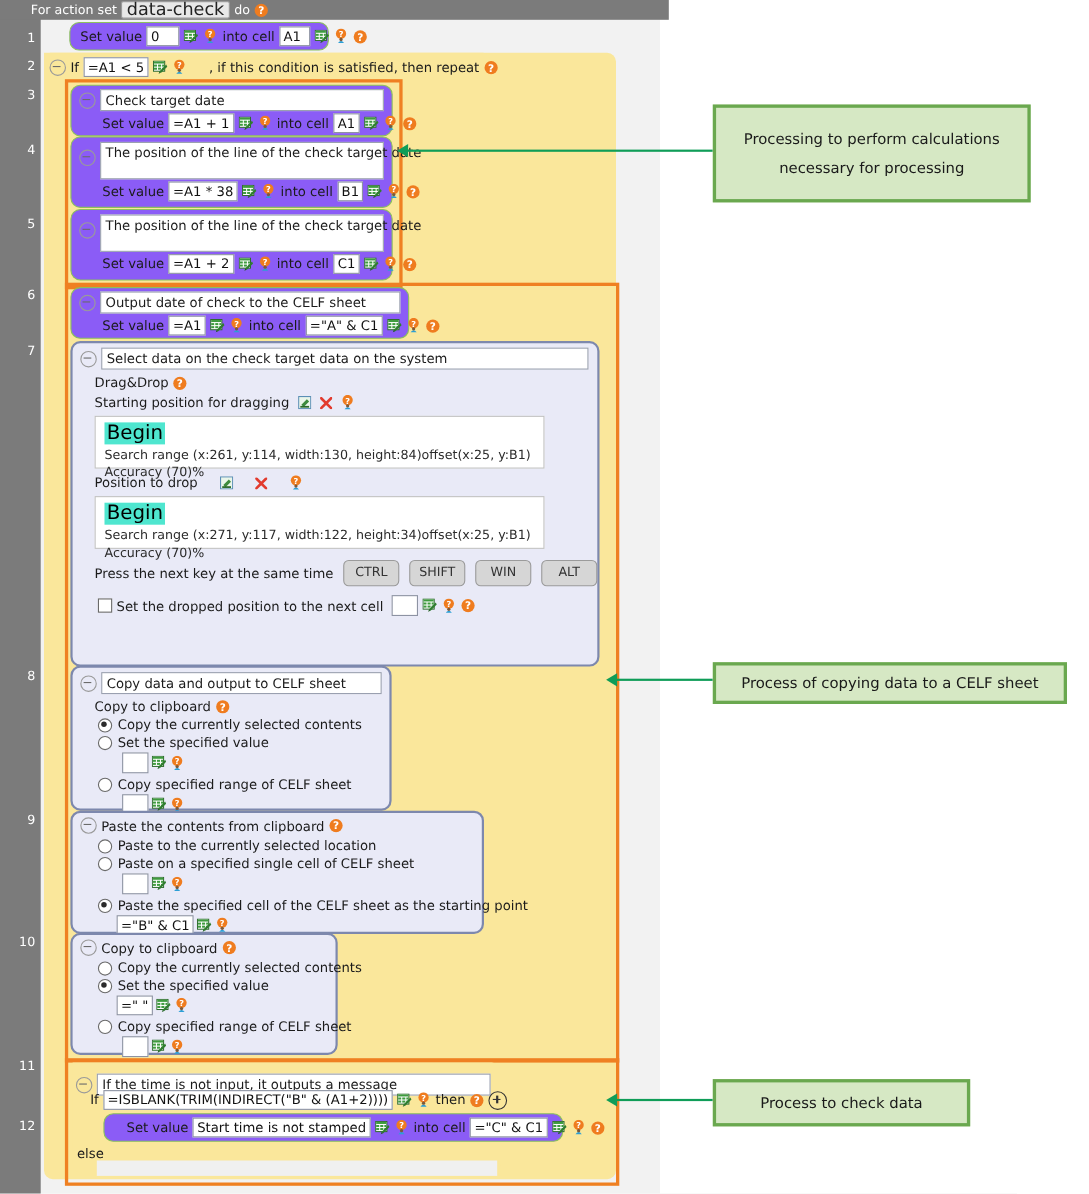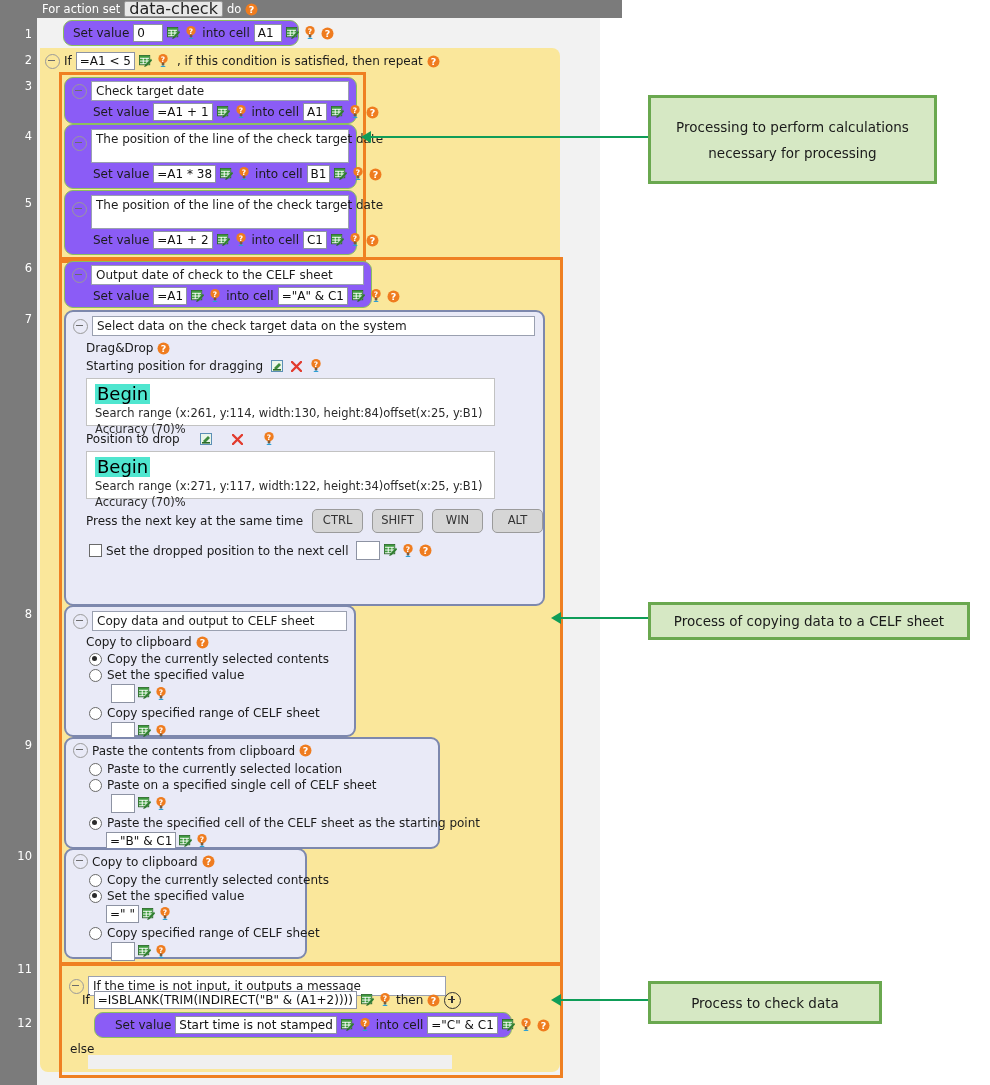--- a/index.html
+++ b/index.html
@@ -7,21 +7,21 @@
     width:990px;height:1085px;position:relative;overflow:hidden;
     background:#ffffff;
     font-family:"DejaVu Sans","Liberation Sans",sans-serif;
     font-size:12px;color:#333;
   }
   
   #app{position:absolute;left:0;top:0;width:990px;height:1085px;}
   #editor{position:absolute;left:0;top:0;width:600px;height:1085px;background:#f2f2f2;}
   #gutter{position:absolute;left:0;top:0;width:37px;height:1085px;background:#7b7b7b;}
   .gnum{position:absolute;right:5px;color:#ffffff;font-size:11.5px;text-align:right;}
-  .hdrbar{background:#7b7b7b;color:#fff;height:18px;line-height:18px;padding:0 6px 0 16px;
+  .hdrbar{background:#7b7b7b;color:#fff;height:18px;line-height:18px;padding:0 6px 0 2px;
           font-size:11.5px;display:flex;align-items:center;gap:4px;white-space:nowrap;}
   .hdrbar .pill{background:#e8e8e8;color:#222;border:1px solid #9a9a9a;border-radius:2px;
           padding:0 4px;line-height:14px;font-size:16px;}
 
   
   .green{background:#8b5cf6;border:1px solid #8cc05d;border-radius:9px;}
   .yellow{background:#fae79b;border-radius:8px;}
   .blue{background:#e9eaf7;border:2px solid #7d88ad;border-radius:9px;}
   .orangeframe{border:3px solid #ef8022;background:transparent;}
 
@@ -169,21 +169,21 @@
     <div class="row" style="position:absolute;left:45px;top:52px;">
       <span class="minus"></span>
       <span class="lbl">If</span>
       <span class="fld">=A1 &lt; 5</span>
       <svg class="gridicon" viewBox="0 0 15 14">
           <use href="#ic-grid"></use>
         </svg>
       <svg class="pqicon" viewBox="0 0 13 15">
           <use href="#ic-pq"></use>
         </svg>
-      <span class="lbl" style="margin-left:3px">, if this condition is satisfied, then repeat</span>
+      <span class="lbl" style="margin-left:16px">, if this condition is satisfied, then repeat</span>
       <svg class="qicon" viewBox="0 0 13 13">
           <use href="#ic-q"></use>
         </svg>
     </div>
 
     <div class="orangeframe" style="position:absolute;left:59px;top:72px;width:301px;height:185px;"></div>
 
     <div class="green" style="position:absolute;left:64px;top:77px;width:291px;height:45px;">
       <div class="row" style="padding:3px 0 0 7px;">
         <span class="minus"></span>

